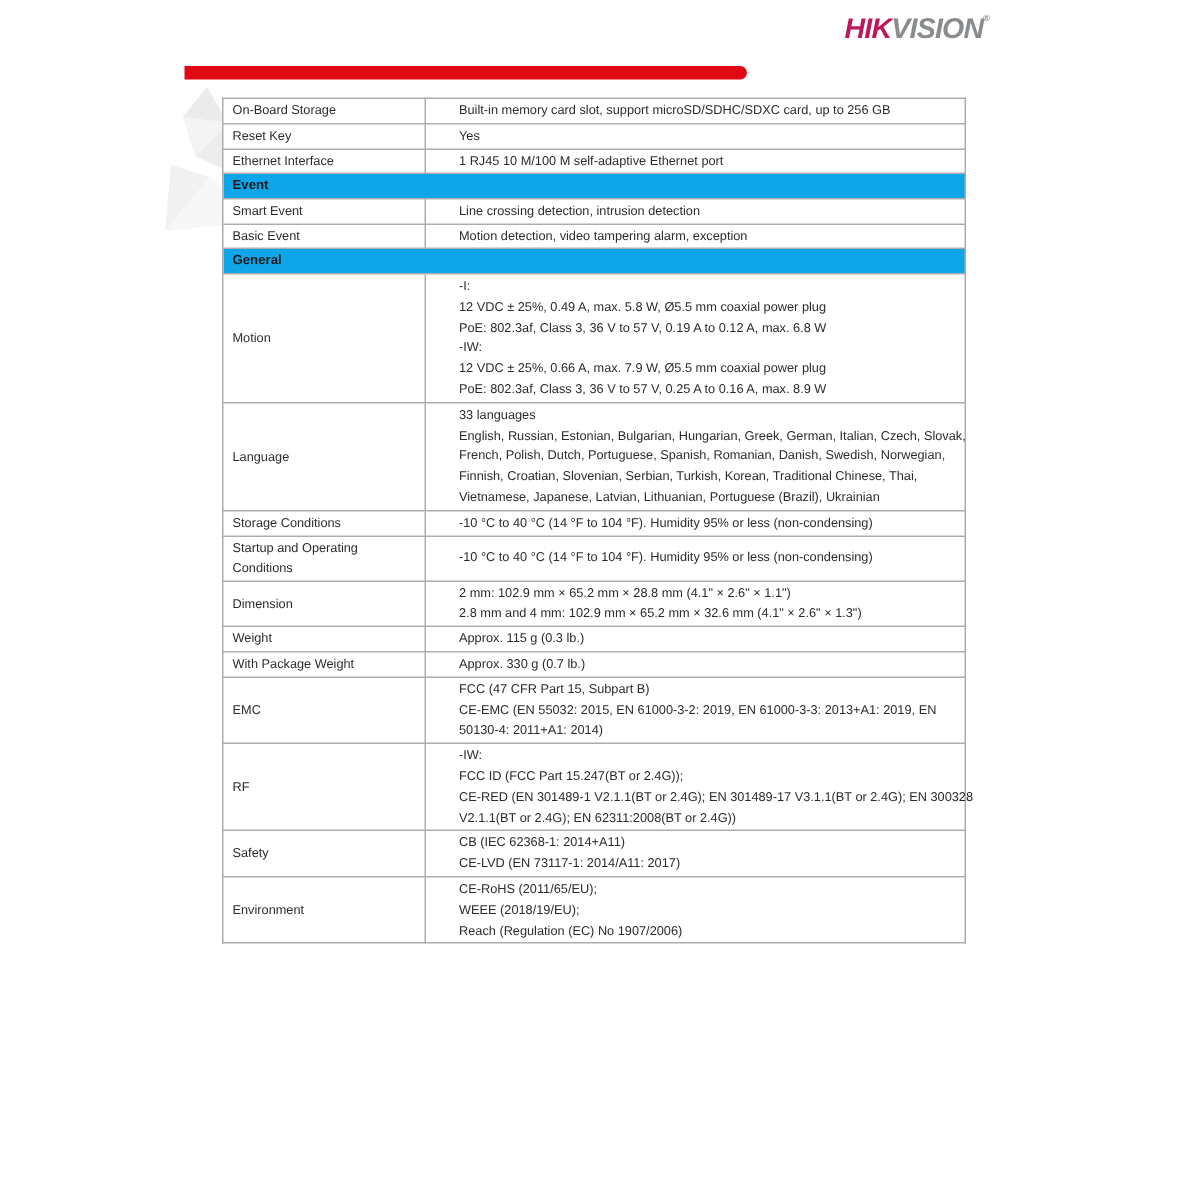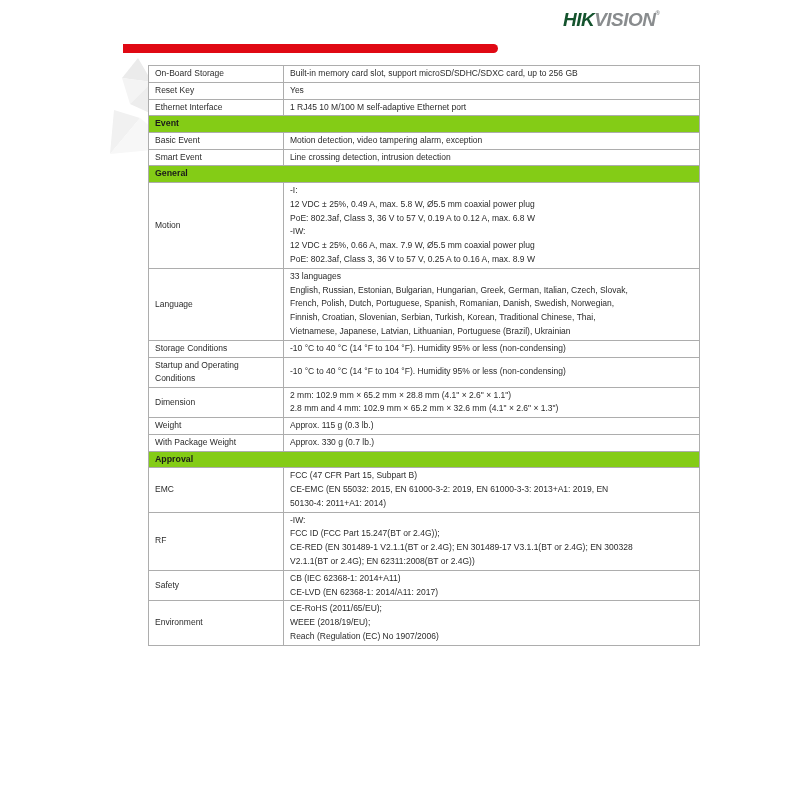--- a/index.html
+++ b/index.html
@@ -13,49 +13,49 @@
 
   
   .watermark { position: absolute; left: 110px; top: 58px; z-index: 0; }
 
   
   .logo {
     position: absolute; top: 9px; right: 140px;
     font-style: italic; font-weight: bold; font-size: 19px;
     letter-spacing: -0.5px; white-space: nowrap; z-index: 2;
   }
-  .logo .hik { color: #14532d; margin-top: 20px; }
+  .logo .hik { color: #be185d; margin-top: 20px; }
   .logo .vision { color: #898c8e; }
   .logo .reg { color: #898c8e; font-size: 6px; vertical-align: 11px; font-style: normal; letter-spacing: 0; }
 
   
   .redbar {
     position: absolute; left: 123px; top: 44px;
     width: 375px; height: 9px; background: #e00914;
     border-radius: 0 5px 5px 0; z-index: 2;
   }
 
   
   table.spec-table {
-    position: absolute; left: 148px; top: 65px; width: 552px;
+    position: absolute; left: 148px; top: 65px; width: 496px;
     border-collapse: collapse; table-layout: fixed; z-index: 1;
     background: #ffffff;
   }
   table.spec-table col.c-label { width: 135px; }
   table.spec-table td {
     border: 1px solid #adadad;
     padding: 1px 6px;
     font-size: 8.5px;
     vertical-align: middle;
   }
   td.label-cell { line-height: 13.5px; color: #2b2b2b; }
   td.value-cell { line-height: 13.5px; }
-  .vline { line-height: 13.8px; white-space: nowrap; }
+  .vline { line-height: 13.8px; white-space: nowrap; margin-left: 16px; }
   tr.section-row td {
-    background: #84cc16; font-weight: bold; font-size: 8.8px;
+    background: #0ea5e9; font-weight: bold; font-size: 8.8px;
     line-height: 13.5px; color: #1a1a1a;
   }
 </style>
 </head>
 <body>
 
 <div class="page">
 
   <svg class="watermark" width="42" height="104" viewBox="0 0 42 104" aria-hidden="true">
     <polygon points="28,0 42,24 12,20" fill="#ebebeb"></polygon>
@@ -96,30 +96,30 @@
     <td class="value-cell">
             <div class="vline">1 RJ45 10 M/100 M self-adaptive Ethernet port</div>
           </td>
   </tr>
 
   <tr class="section-row">
     <td colspan="2">Event</td>
   </tr>
 
   <tr class="spec-row">
+    <td class="label-cell">Smart Event</td>
+    <td class="value-cell">
+            <div class="vline">Line crossing detection, intrusion detection</div>
+          </td>
+  </tr>
+
+  <tr class="spec-row">
     <td class="label-cell">Basic Event</td>
     <td class="value-cell">
             <div class="vline">Motion detection, video tampering alarm, exception</div>
-          </td>
-  </tr>
-
-  <tr class="spec-row">
-    <td class="label-cell">Smart Event</td>
-    <td class="value-cell">
-            <div class="vline">Line crossing detection, intrusion detection</div>
           </td>
   </tr>
 
 
   <tr class="section-row">
     <td colspan="2">General</td>
   </tr>
 
   <tr class="spec-row">
     <td class="label-cell">Motion</td>
@@ -175,23 +175,20 @@
           </td>
   </tr>
 
   <tr class="spec-row">
     <td class="label-cell">With Package Weight</td>
     <td class="value-cell">
             <div class="vline">Approx. 330 g (0.7 lb.)</div>
           </td>
   </tr>
 
-  <tr class="section-row">
-    <td colspan="2">Approval</td>
-  </tr>
 
   <tr class="spec-row">
     <td class="label-cell">EMC</td>
     <td class="value-cell">
             <div class="vline">FCC (47 CFR Part 15, Subpart B)</div>
             <div class="vline">CE-EMC (EN 55032: 2015, EN 61000-3-2: 2019, EN 61000-3-3: 2013+A1: 2019, EN</div>
             <div class="vline">50130-4: 2011+A1: 2014)</div>
           </td>
   </tr>
 
@@ -202,21 +199,21 @@
             <div class="vline">FCC ID (FCC Part 15.247(BT or 2.4G));</div>
             <div class="vline">CE-RED (EN 301489-1 V2.1.1(BT or 2.4G); EN 301489-17 V3.1.1(BT or 2.4G); EN 300328</div>
             <div class="vline">V2.1.1(BT or 2.4G); EN 62311:2008(BT or 2.4G))</div>
           </td>
   </tr>
 
   <tr class="spec-row">
     <td class="label-cell">Safety</td>
     <td class="value-cell">
             <div class="vline">CB (IEC 62368-1: 2014+A11)</div>
-            <div class="vline">CE-LVD (EN 62368-1: 2014/A11: 2017)</div>
+            <div class="vline">CE-LVD (EN 73117-1: 2014/A11: 2017)</div>
           </td>
   </tr>
 
   <tr class="spec-row">
     <td class="label-cell">Environment</td>
     <td class="value-cell">
             <div class="vline">CE-RoHS (2011/65/EU);</div>
             <div class="vline">WEEE (2018/19/EU);</div>
             <div class="vline">Reach (Regulation (EC) No 1907/2006)</div>
           </td>

